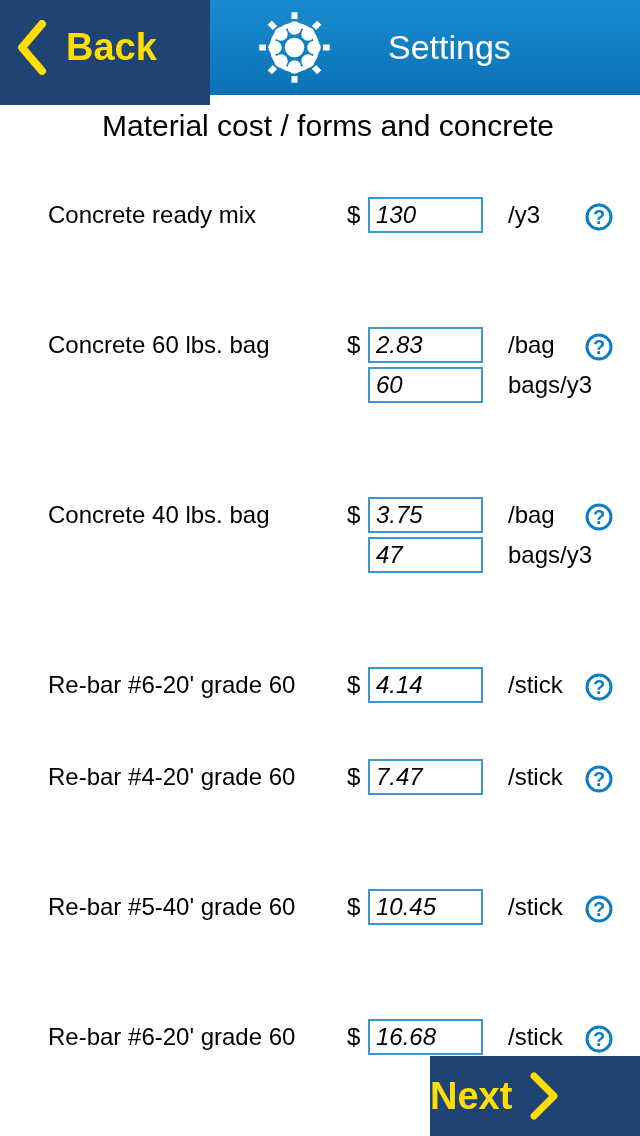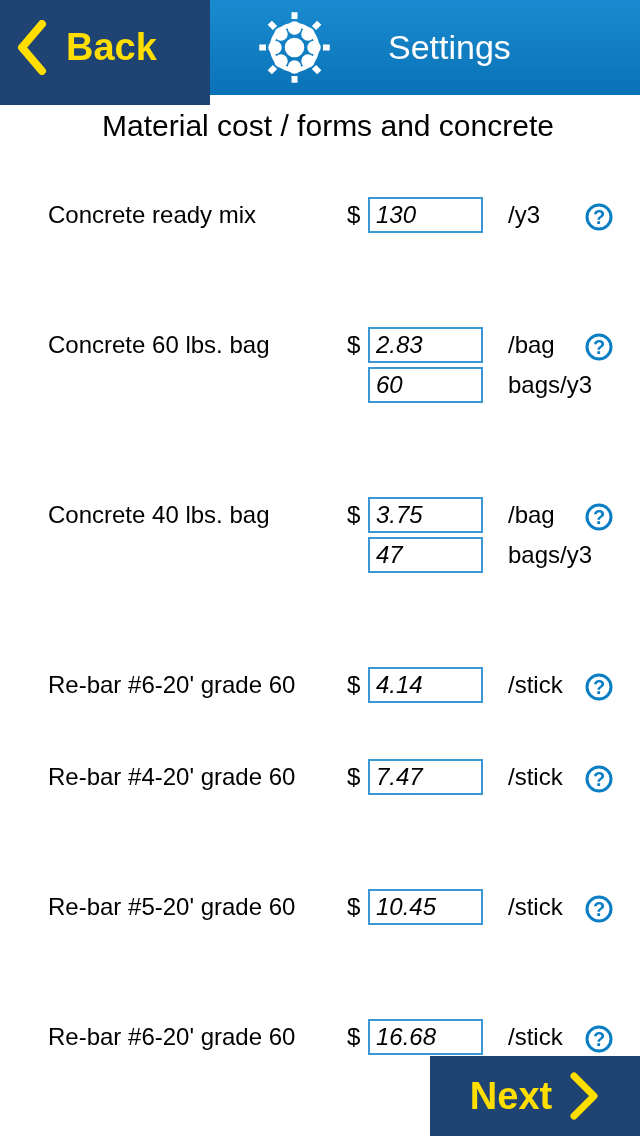--- a/index.html
+++ b/index.html
@@ -128,21 +128,21 @@
     .help svg { width: 28px; height: 28px; }
     .next-btn {
       position: absolute;
       bottom: 0;
       right: 0;
       width: 210px;
       height: 80px;
       background: #1f4373;
       display: flex;
       align-items: center;
-      justify-content: center;
+      justify-content: flex-start;
       cursor: pointer;
     }
     .next-label {
       color: #ffde00;
       font-size: 38px;
       font-weight: 600;
       margin-right: 18px;
     }
     .next-chevron {
       width: 30px;
@@ -255,21 +255,21 @@
     <div class="unit">/stick</div>
     <div class="help">
       <svg viewBox="0 0 28 28">
           <circle cx="14" cy="14" r="12" fill="none" stroke="#0a7ec4" stroke-width="3"></circle>
           <text x="14" y="21" text-anchor="middle" font-size="20" font-weight="bold" fill="#0a7ec4">?</text>
         </svg>
     </div>
   </div>
 
   <div class="row">
-    <div class="row-label">Re-bar #5-20' grade 60</div>
+    <div class="row-label">Re-bar #5-40' grade 60</div>
     <div class="currency">$</div>
     <input class="input" value="10.45" style="">
     <div class="unit">/stick</div>
     <div class="help">
       <svg viewBox="0 0 28 28">
           <circle cx="14" cy="14" r="12" fill="none" stroke="#0a7ec4" stroke-width="3"></circle>
           <text x="14" y="21" text-anchor="middle" font-size="20" font-weight="bold" fill="#0a7ec4">?</text>
         </svg>
     </div>
   </div>

